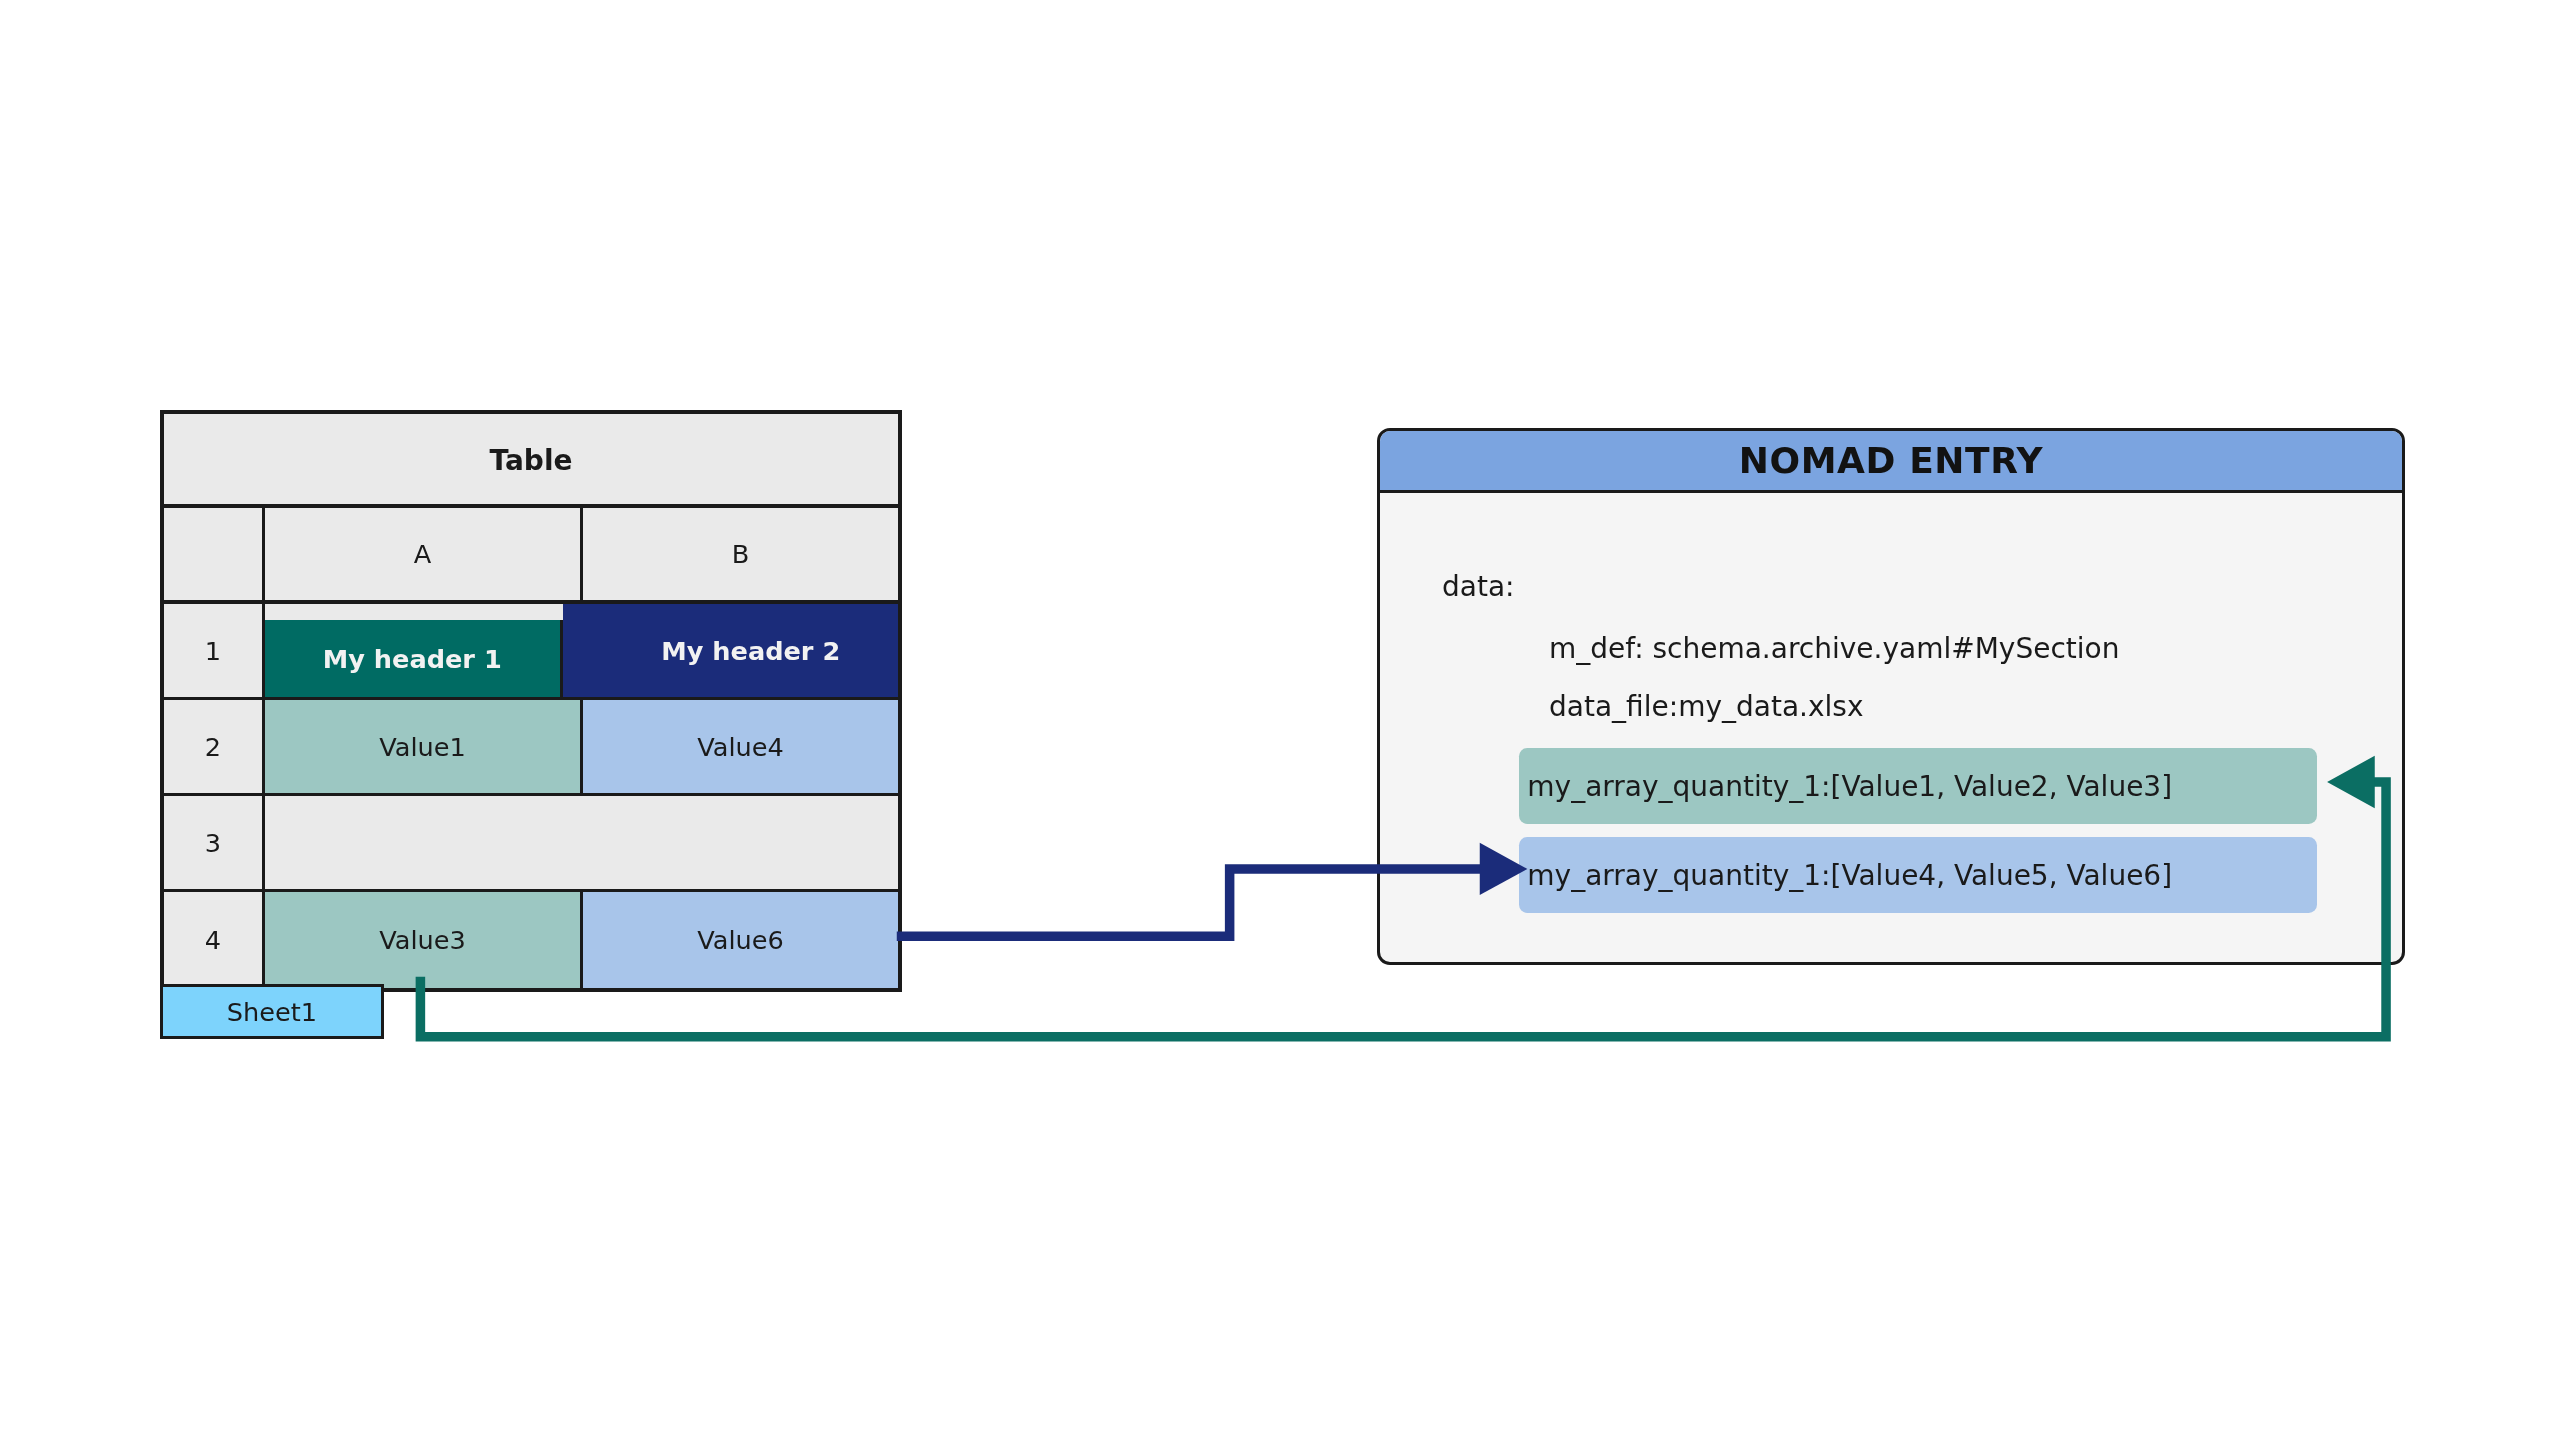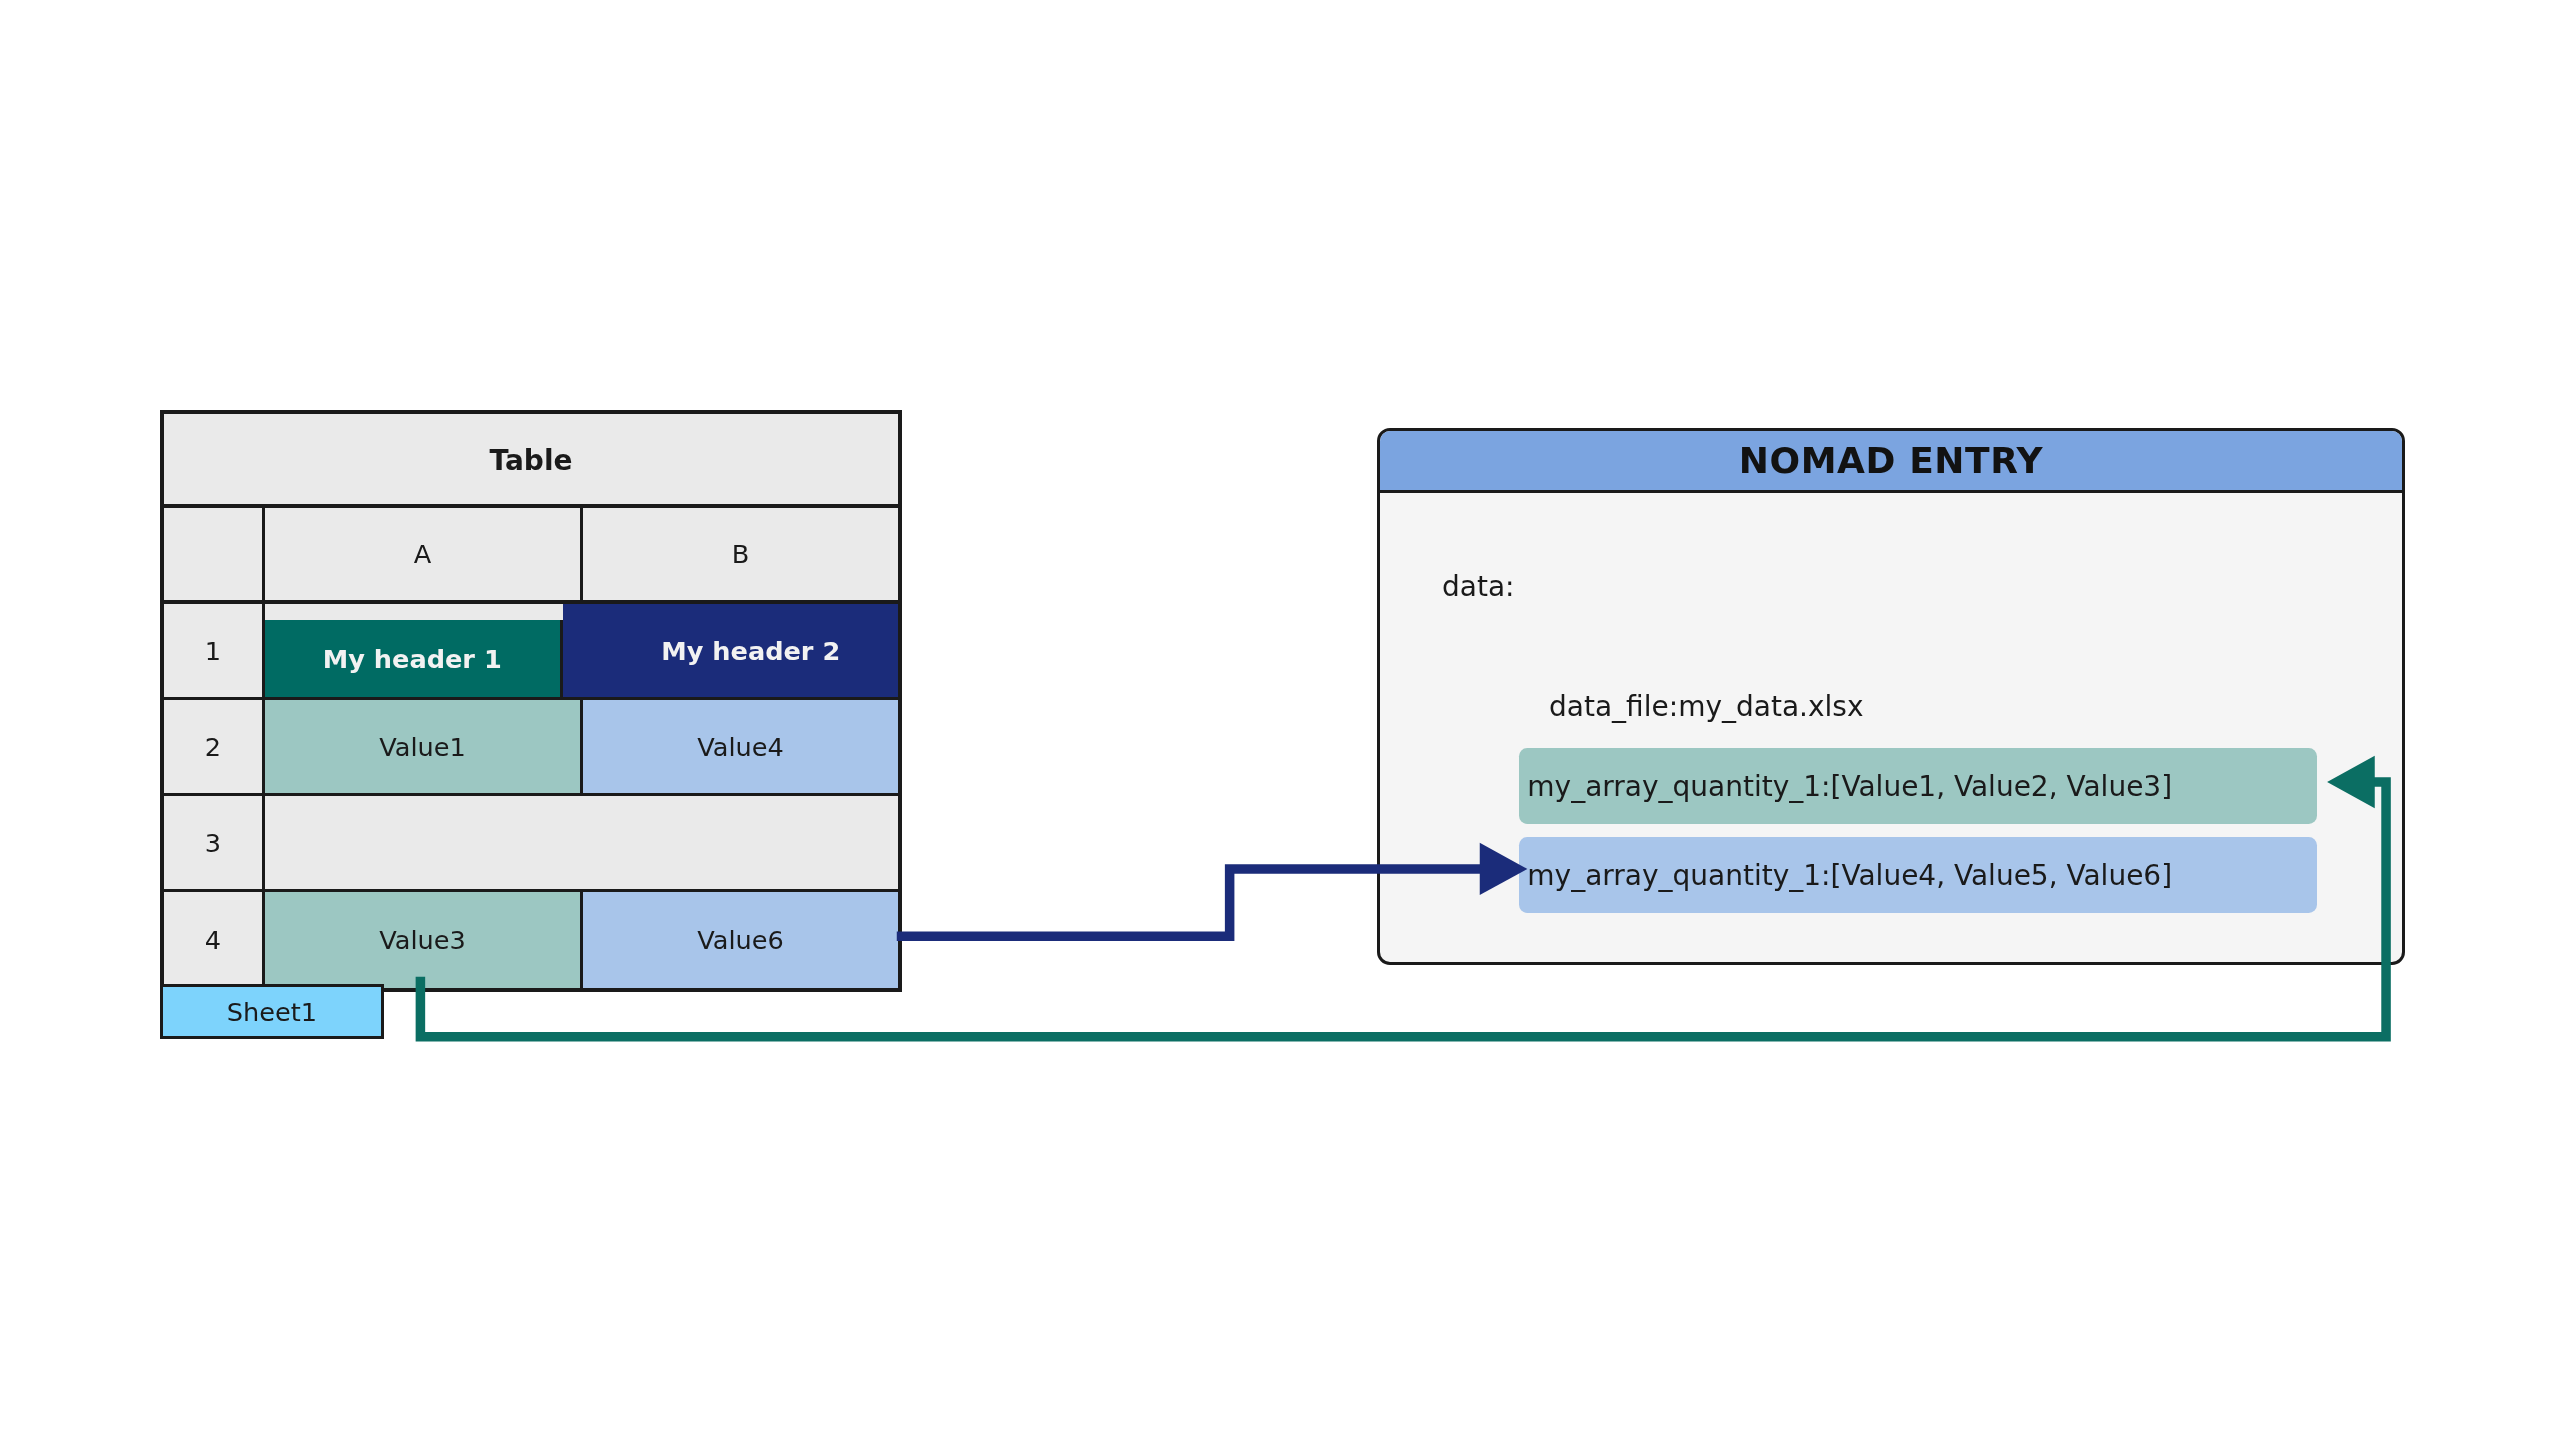--- a/index.html
+++ b/index.html
@@ -197,20 +197,21 @@
       <div class="cell val-blue">Value6</div>
     </div>
   </div>
 
   <div class="sheet-tab">Sheet1</div>
 
   <div class="nomad">
     <div class="nomad-head">NOMAD ENTRY</div>
     <div class="nomad-body">
       <div class="yaml-key">data:</div>
+      <div class="yaml-line l1">m_def: schema.archive.yaml#MySection</div>
       <div class="yaml-line l2">data_file:my_data.xlsx</div>
       <div class="chip green">my_array_quantity_1:[Value1, Value2, Value3]</div>
       <div class="chip blue">my_array_quantity_1:[Value4, Value5, Value6]</div>
     </div>
   </div>
 
   <svg class="conn" viewBox="0 0 4326 2433">
 
     <g>
       <path d="M 1514 1572 L 2065 1572 L 2065 1459 L 2500 1459" fill="none" stroke="#1B2C7A" stroke-width="16" stroke-linecap="square"></path>

